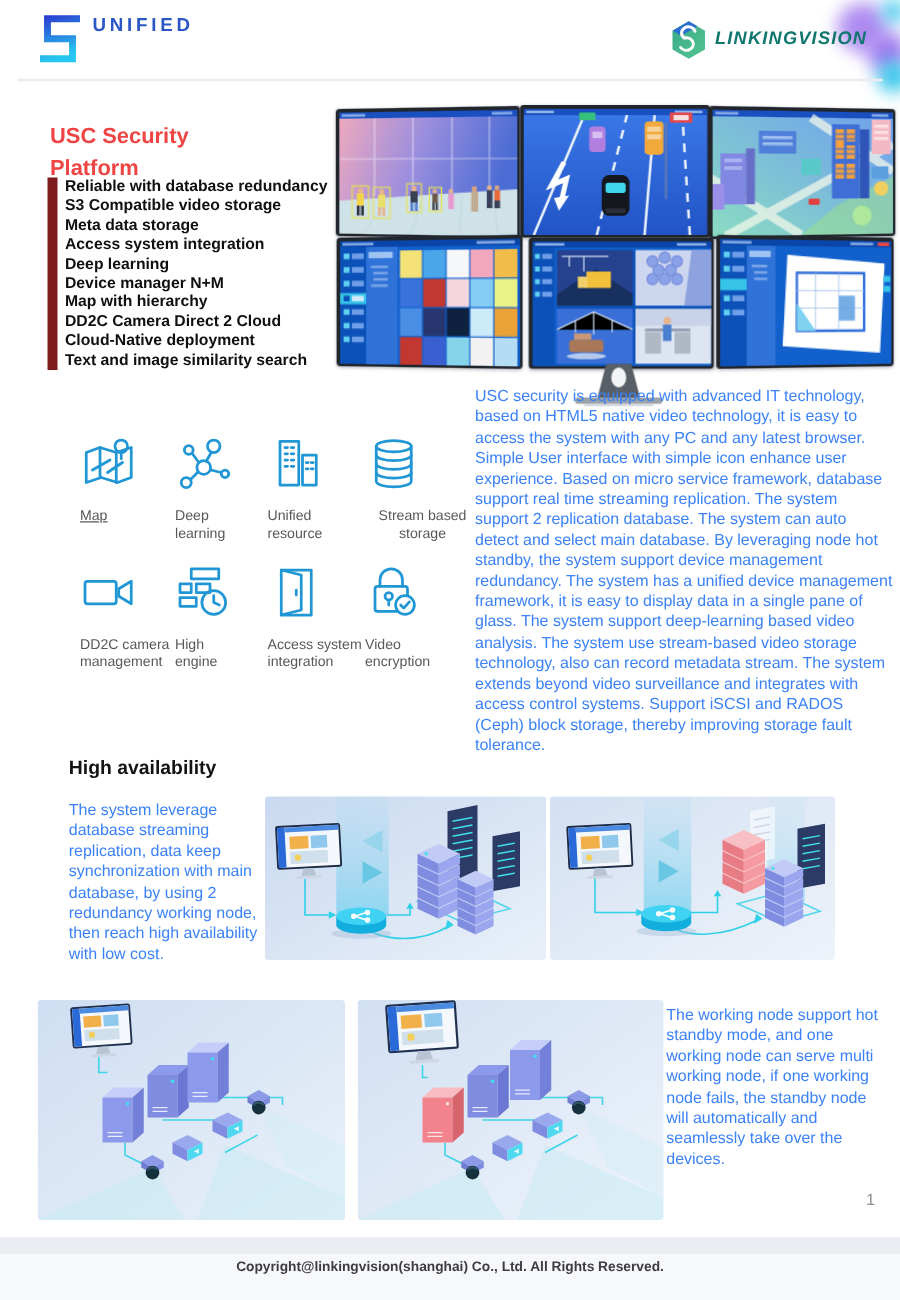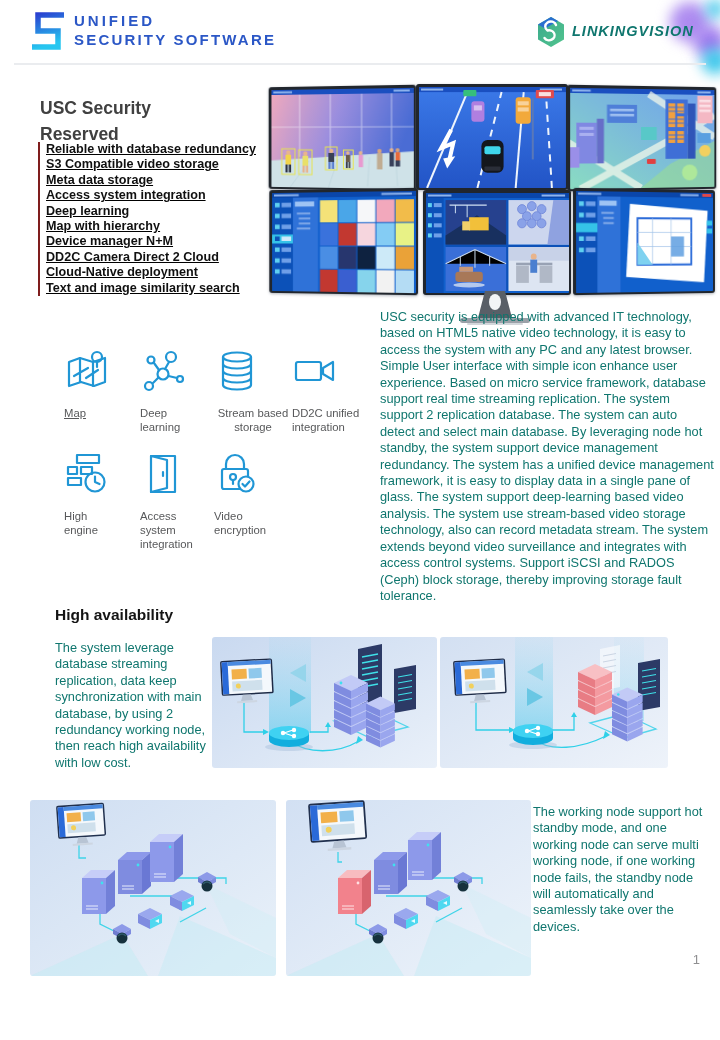--- a/index.html
+++ b/index.html
@@ -9,35 +9,35 @@
 
   
   .brand-text { color:#2b57c6; font-weight:bold; }
   .brand-l1 { font-size:15px; letter-spacing:3px; }
   .brand-l2 { font-size:15px; letter-spacing:2.2px; margin-top:2px; }
   .partner-text { color:#0f766e; font-weight:bold; font-style:italic; font-size:14.5px; letter-spacing:1px; }
   .blob { position:absolute; border-radius:50%; filter:blur(7px); }
   .hdr-divider { position:absolute; left:14px; right:14px; top:63px; height:2px; background:#eaecef; }
 
   
-  .title { color:#404040; font-weight:bold; font-size:17.5px; line-height:26px; }
-  .features { border-left:2px solid #7f1d1d; padding-left:6px;text-decoration:underline; }
+  .title { color:#ef4444; font-weight:bold; font-size:17.5px; line-height:26px; }
+  .features { border-left:8px solid #7f1d1d; padding-left:6px; }
   .feat { font-weight:bold; color:#101010; font-size:12.6px; line-height:15.4px; white-space:nowrap; }
 
   
   .mon { position:absolute; background:#21262d; border-radius:3px; padding:2.5px; box-shadow:0 1px 3px rgba(30,40,60,.35); }
   .mon svg { display:block; border-radius:1px; }
 
   
   .icons-grid { position:absolute; left:64px; top:348px; display:grid; grid-template-columns:76px 74px 78px 100px; grid-auto-rows:103px; }
   .icon-cell svg { display:block; }
   .icon-label { font-size:11.3px; color:#57585a; line-height:14px; margin-top:12px; }
   .cap-icon { stroke:#2096d5; fill:none; stroke-width:2.2; stroke-linecap:round; stroke-linejoin:round; }
 
-  .body-text { color:#0f766e; font-size:12.8px; line-height:16.4px; }
+  .body-text { color:#3b82f6; font-size:12.8px; line-height:16.4px; }
   .ha-heading { color:#141414; font-weight:bold; font-size:15.5px; }
 
   .illus { position:absolute; border-radius:3px; overflow:hidden; }
   .pagenum { color:#8f8f91; font-size:13px; }
 
   
   .footer-area { position:absolute; left:0; top:990px; width:720px; height:50px; background:#f7f8fa; }
   .footer-strip { position:absolute; left:0; top:0; width:720px; height:13px; background:#e9ecf0; }
   .footer-text { position:absolute; left:0; top:18px; width:720px; text-align:center; font-weight:bold; font-size:11px; color:#3d3d3f; }
 </style>
@@ -67,21 +67,20 @@
             <stop offset="1" stop-color="#27c6f0"></stop>
         </linearGradient>
       </defs>
       <path d="M34 4 H8 V20 H28 V36 H2" stroke="url(#lg1)" stroke-width="5.5" fill="none"></path>
       <path d="M34 12 H16" stroke="url(#lg1)" stroke-width="3" fill="none" opacity="0.85"></path>
       <path d="M2 28 H20" stroke="url(#lg1)" stroke-width="3" fill="none" opacity="0.85"></path>
     </svg>
   </div>
   <div class="abs brand-text" style="left:74px; top:12px;">
     <div class="brand-l1">UNIFIED</div>
-    <div class="brand-l2">SECURITY SOFTWARE</div>
   </div>
 
   <div class="abs" style="left:536px; top:16px;">
     <svg width="30" height="32" viewBox="0 0 30 32">
       <defs>
         <linearGradient id="lg2" x1="0" y1="0" x2="1" y2="1">
           <stop offset="0" stop-color="#3aa98c"></stop>
             <stop offset="1" stop-color="#52c48e"></stop>
         </linearGradient>
       </defs>
@@ -89,30 +88,30 @@
       <polygon points="2,8.5 15,1 22,5 9,12.5" fill="#2a6fd0"></polygon>
       <path d="M20 9 a5.5 5 0 1 0 -8.5 5.5 a5.5 5 0 1 1 -3 7.5" stroke="#ffffff" stroke-width="2.4" fill="none" stroke-linecap="round"></path>
     </svg>
   </div>
   <div class="abs partner-text" style="left:572px; top:23px;">LINKINGVISION</div>
 
   <div class="hdr-divider"></div>
 
   <div class="abs title" style="left:40px; top:95px;">
     <div>USC Security</div>
-    <div>Reserved</div>
+    <div>Platform</div>
   </div>
   <div class="abs features" style="left:38px; top:142px;">
     <div class="feat">Reliable with database redundancy</div>
     <div class="feat">S3 Compatible video storage</div>
     <div class="feat">Meta data storage</div>
     <div class="feat">Access system integration</div>
     <div class="feat">Deep learning</div>
+    <div class="feat">Device manager N+M</div>
     <div class="feat">Map with hierarchy</div>
-    <div class="feat">Device manager N+M</div>
     <div class="feat">DD2C Camera Direct 2 Cloud</div>
     <div class="feat">Cloud-Native deployment</div>
     <div class="feat">Text and image similarity search</div>
   </div>
 
   <div class="mon" style="left:265px; top:86px; transform:perspective(700px) rotateY(-13deg);">
     <svg width="146" height="99" viewBox="0 0 146 99" preserveAspectRatio="none">
       <defs>
           <linearGradient id="s1g" x1="0" y1="0" x2="1" y2="0.25">
         <stop offset="0" stop-color="#f0a9bd"></stop>
@@ -425,32 +424,40 @@
           <circle cx="11" cy="12" r="3.5"></circle>
           <circle cx="31" cy="9" r="5"></circle>
           <circle cx="9" cy="38" r="4"></circle>
           <circle cx="40" cy="31" r="3"></circle>
         <path d="M14 15 L19 22 M29 14 L25 21 M13 35 L18 30 M28.5 28 L37 30"></path>
       </svg>
       <div class="icon-label" style="max-width:50px;">Deep learning</div>
     </div>
     <div class="icon-cell">
       <svg class="cap-icon" width="46" height="46" viewBox="0 0 46 46">
+        <rect x="10" y="5" width="15" height="35"></rect>
+        <rect x="28" y="16" width="11" height="24"></rect>
+        <path d="M14 10 h2 M19 10 h2 M14 15 h2 M19 15 h2 M14 20 h2 M19 20 h2 M14 25 h2 M19 25 h2 M31 22 h1.5 M35 22 h1.5 M31 27 h1.5 M35 27 h1.5"></path>
+      </svg>
+      <div class="icon-label" style="max-width:52px;">Unified resource</div>
+    </div>
+    <div class="icon-cell">
+      <svg class="cap-icon" width="46" height="46" viewBox="0 0 46 46">
         <ellipse cx="23" cy="9" rx="14" ry="4.5"></ellipse>
         <path d="M9 9 V37 a14 4.5 0 0 0 28 0 V9"></path>
         <path d="M9 16 a14 4.5 0 0 0 28 0 M9 23 a14 4.5 0 0 0 28 0 M9 30 a14 4.5 0 0 0 28 0"></path>
       </svg>
       <div class="icon-label" style="max-width:92px;text-align:center;">Stream based storage</div>
     </div>
     <div class="icon-cell">
       <svg class="cap-icon" width="46" height="46" viewBox="0 0 46 46">
         <rect x="4" y="14" width="25" height="18" rx="2"></rect>
         <polygon points="31,20 41,14 41,32 31,26"></polygon>
       </svg>
-      <div class="icon-label" style="max-width:82px;">DD2C unified integration</div>
+      <div class="icon-label" style="max-width:82px;">DD2C camera management</div>
     </div>
     <div class="icon-cell">
       <svg class="cap-icon" width="46" height="46" viewBox="0 0 46 46">
         <rect x="13" y="4" width="22" height="8"></rect>
         <rect x="4" y="16" width="9" height="7"></rect>
         <rect x="17" y="16" width="11" height="7"></rect>
         <rect x="4" y="27" width="13" height="7"></rect>
         <circle cx="31" cy="31" r="9.5"></circle>
         <path d="M31 25.5 V31 L35.5 33"></path>
       </svg>
@@ -877,14 +884,18 @@
         <circle cx="9" cy="14" r="5.5" fill="#16313d"></circle>
         <path d="M5 12 a5 5 0 0 1 8 0" stroke="#2e5868" stroke-width="1.5" fill="none"></path>
       </g>
     </svg>
   </div>
 
   <div class="abs body-text" style="left:533px; top:804px; width:178px;">The working node support hot standby mode, and one working node can serve multi working node, if one working node fails, the standby node will automatically and seamlessly take over the devices.</div>
 
   <div class="abs pagenum" style="left:660px; top:952px; width:40px; text-align:right;">1</div>
 
+  <div class="footer-area">
+    <div class="footer-strip"></div>
+    <div class="footer-text">Copyright@linkingvision(shanghai) Co., Ltd. All Rights Reserved.</div>
+  </div>
 
 </div>
 
 </body></html>

